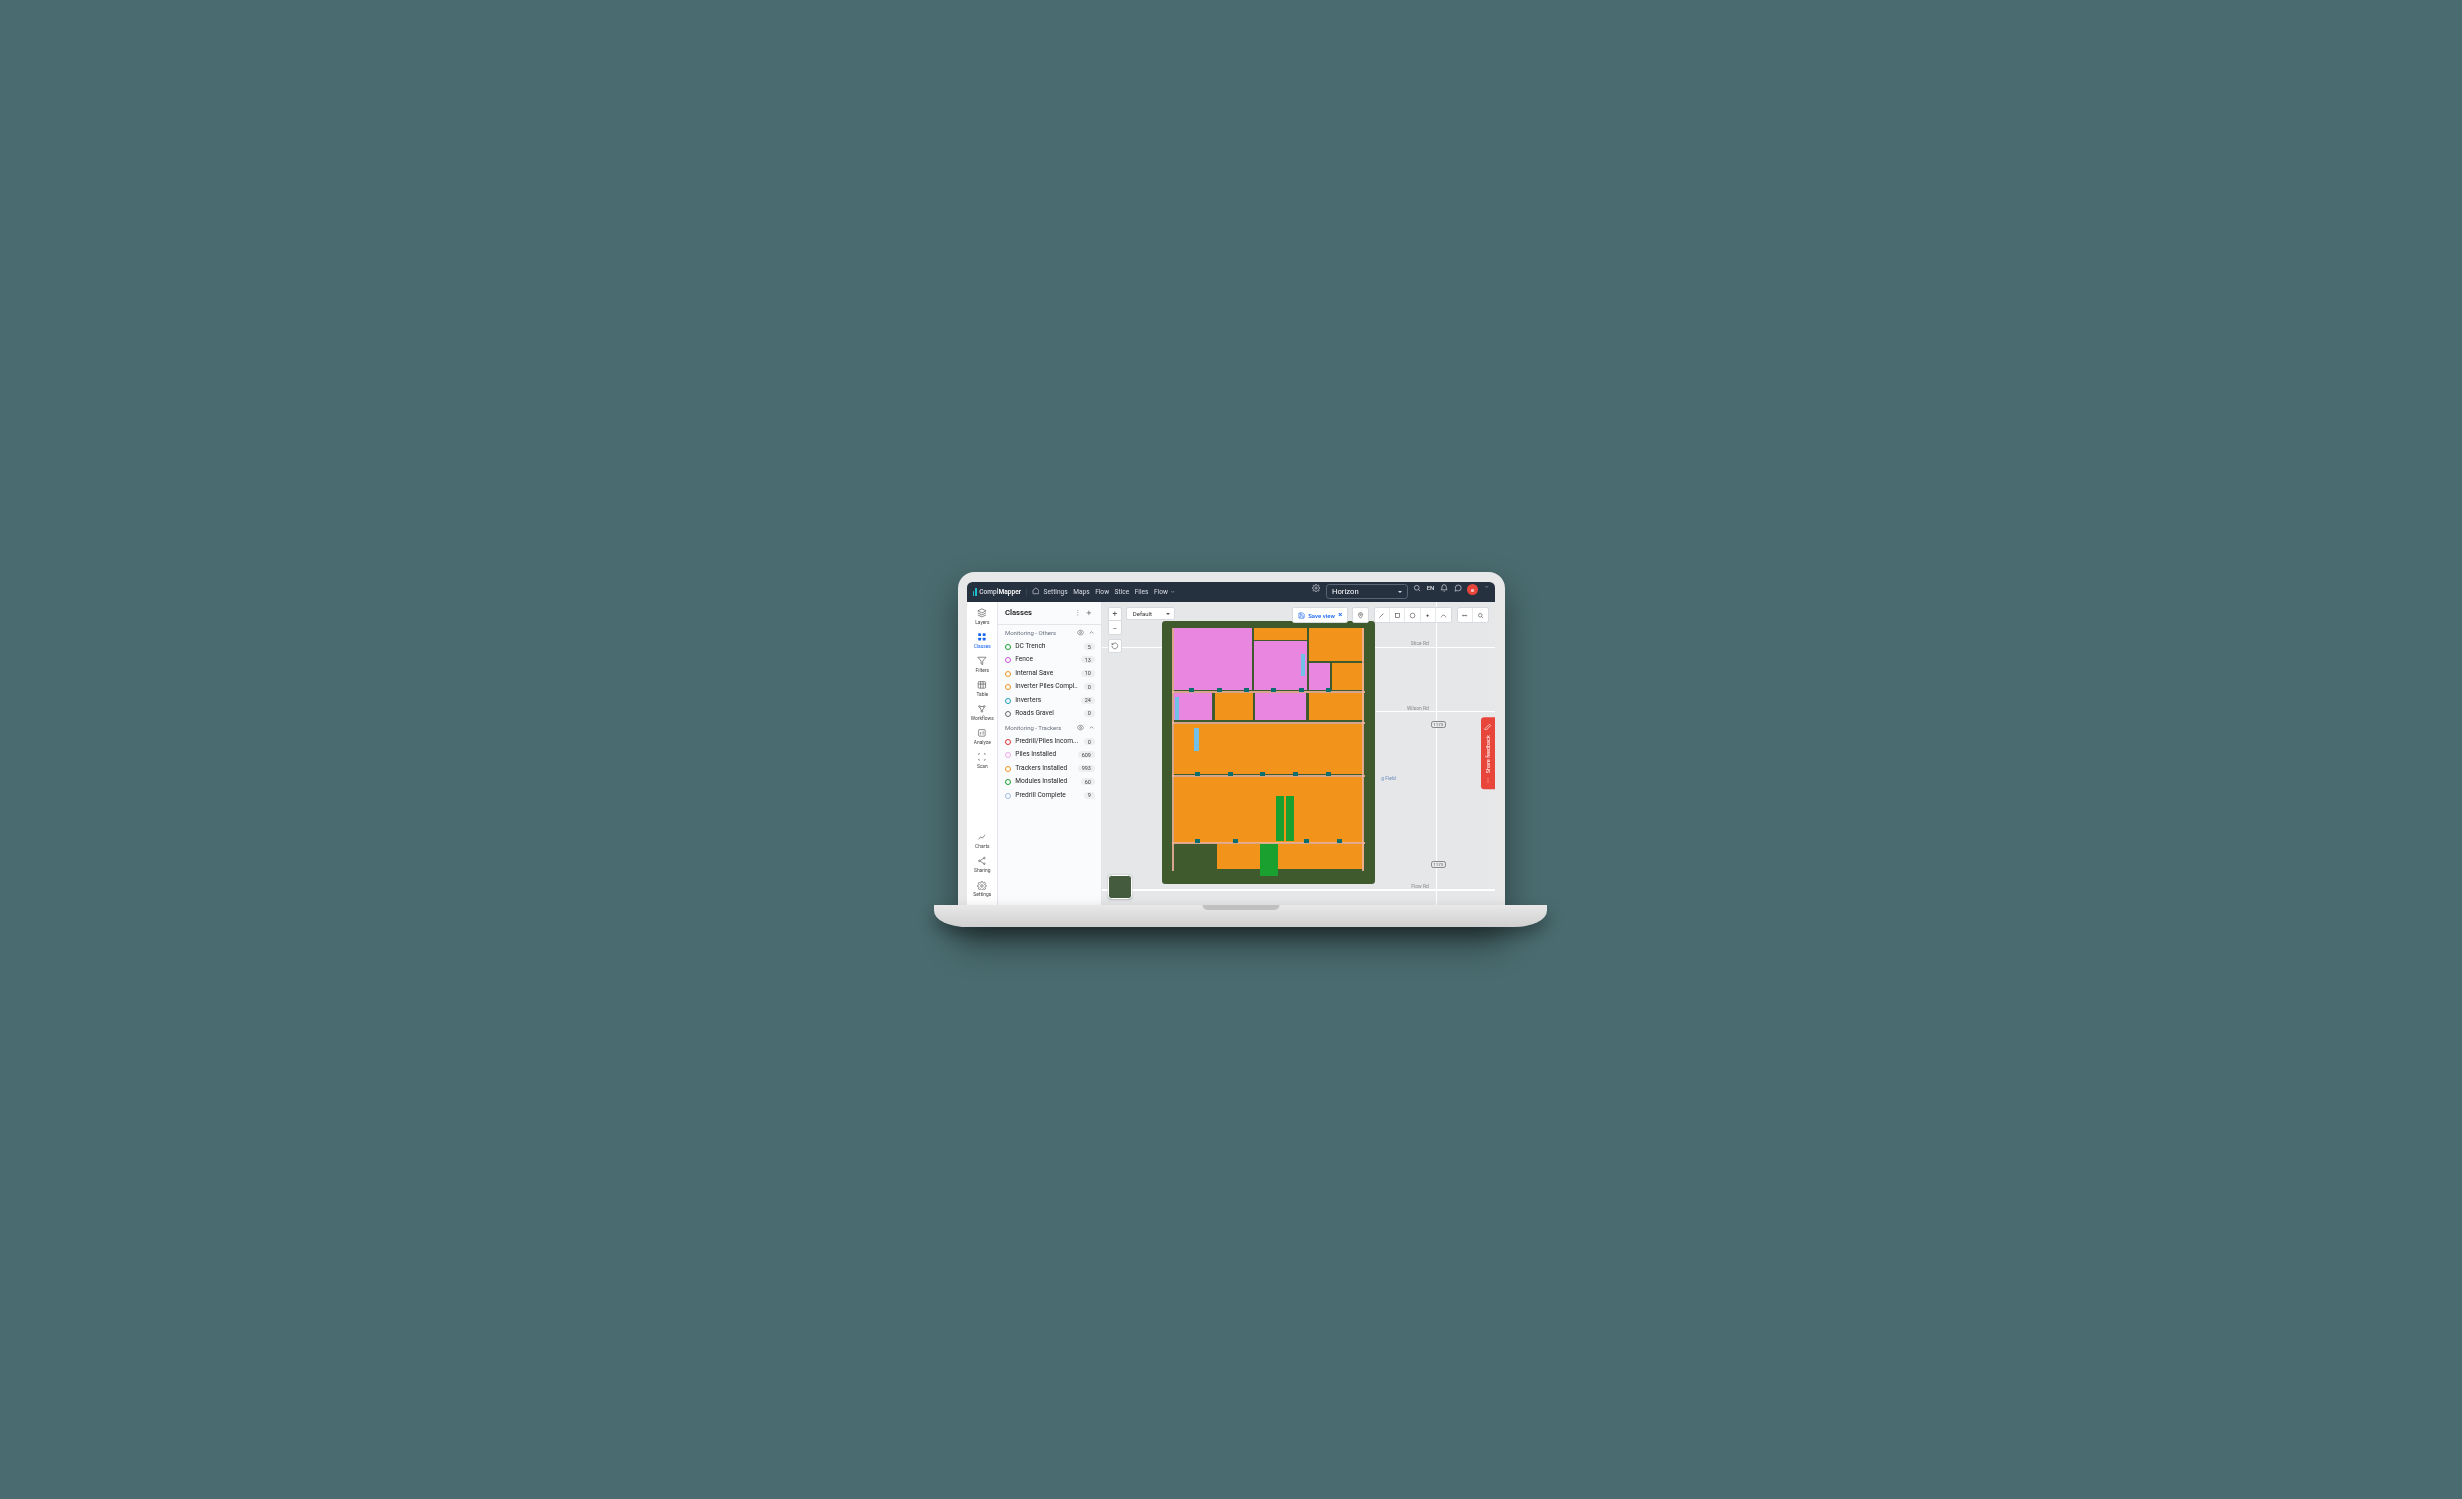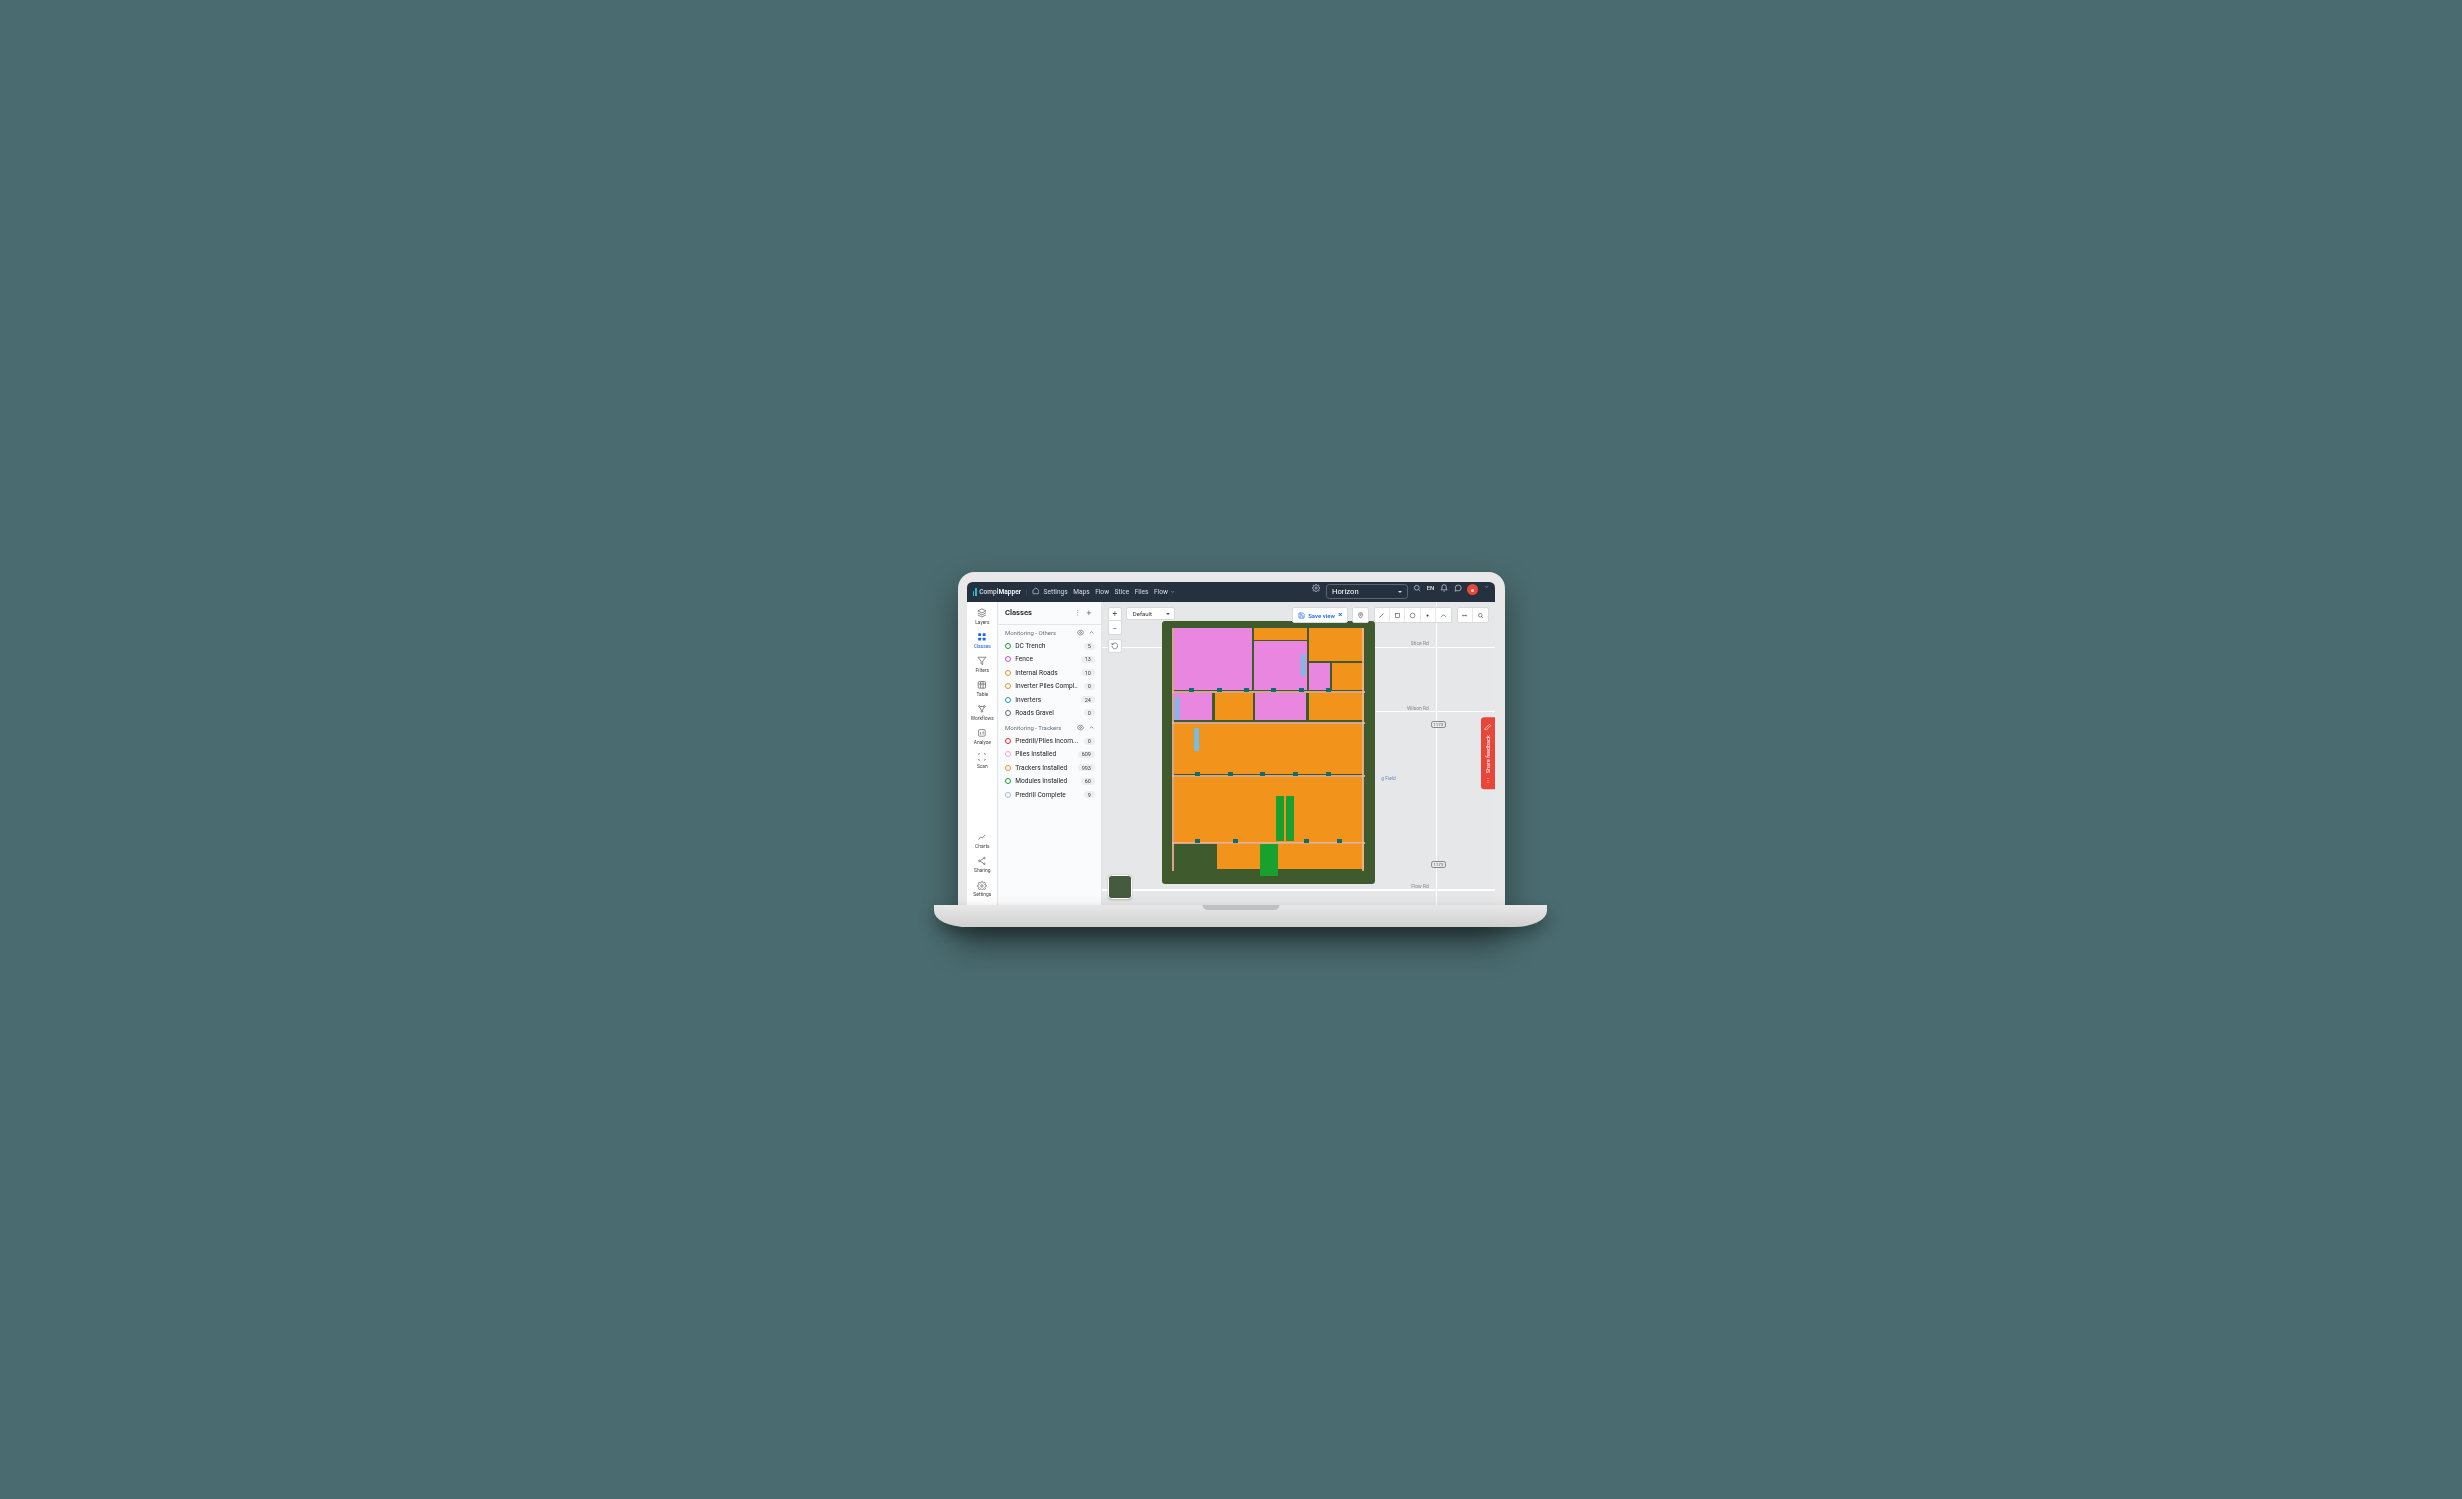--- a/index.html
+++ b/index.html
@@ -152,21 +152,21 @@
   align-items: center;
   padding: 4.4px 6.6px 3.3px;
   color: #6a7280;
   font-size: 6px;
   gap: 3.3px;
 }
 .group-header .title { flex: 1; }
 .group-header svg { width: 7.1px; height: 7.1px; stroke: #555; }
 .class-row {
   display: flex;
-  align-items: center;
+  align-items: flex-end;
   padding: 2.7px 6.6px;
   gap: 4.4px;
   cursor: pointer;
 }
 .class-row .swatch {
   width: 6px; height: 6px;
   border-radius: 50%;
   border: 1.1px solid;
   flex-shrink: 0;
 }
@@ -505,21 +505,21 @@
             <span class="name">DC Trench</span>
             <span class="count">5</span>
           </div>
     <div class="class-row">
             <span class="swatch" style="border-color:#cb53d9"></span>
             <span class="name">Fence</span>
             <span class="count">13</span>
           </div>
     <div class="class-row">
             <span class="swatch" style="border-color:#f2941b"></span>
-            <span class="name">Internal Roads</span>
+            <span class="name">Internal Save</span>
             <span class="count">10</span>
           </div>
     <div class="class-row">
             <span class="swatch" style="border-color:#f2941b"></span>
             <span class="name">Inverter Piles Compl..</span>
             <span class="count">0</span>
           </div>
     <div class="class-row">
             <span class="swatch" style="border-color:#1c9cb8"></span>
             <span class="name">Inverters</span>

